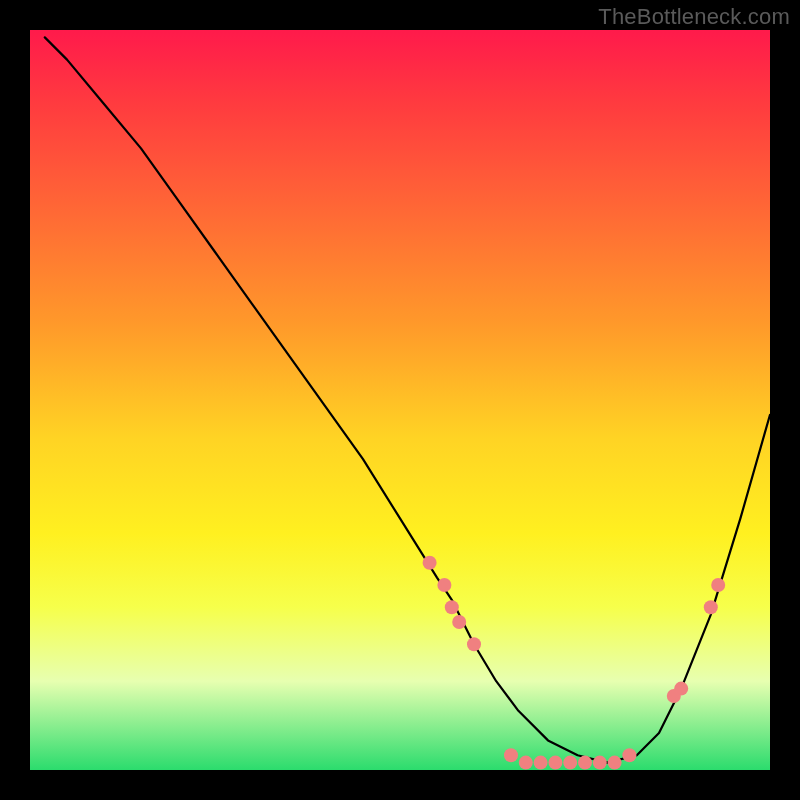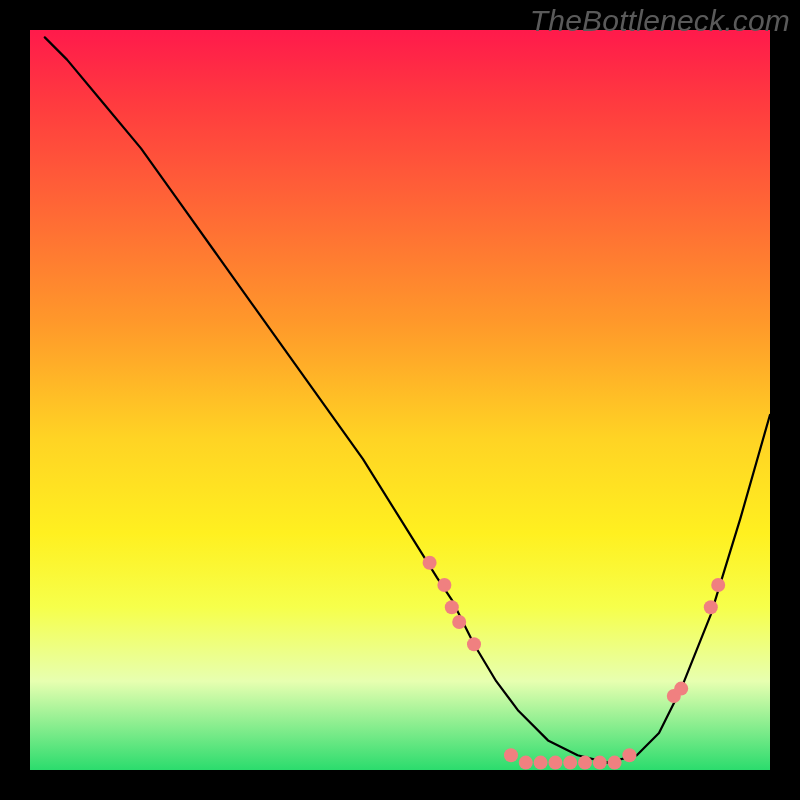--- a/index.html
+++ b/index.html
@@ -14,25 +14,24 @@
   .chart-wrap {
     position: relative;
     width: 800px;
     height: 800px;
   }
   .watermark {
     position: absolute;
     top: 4px;
     right: 10px;
     color: #5a5a5a;
-    font-size: 30px;
+    font-size: 22px;
     font-weight: 500;
     letter-spacing: 0.2px;
     z-index: 10;
-    font-style: italic;
   }
   
   .plot-area {
     position: absolute;
     left: 30px;
     top: 30px;
     width: 740px;
     height: 740px;
     background: linear-gradient(
       to bottom,

